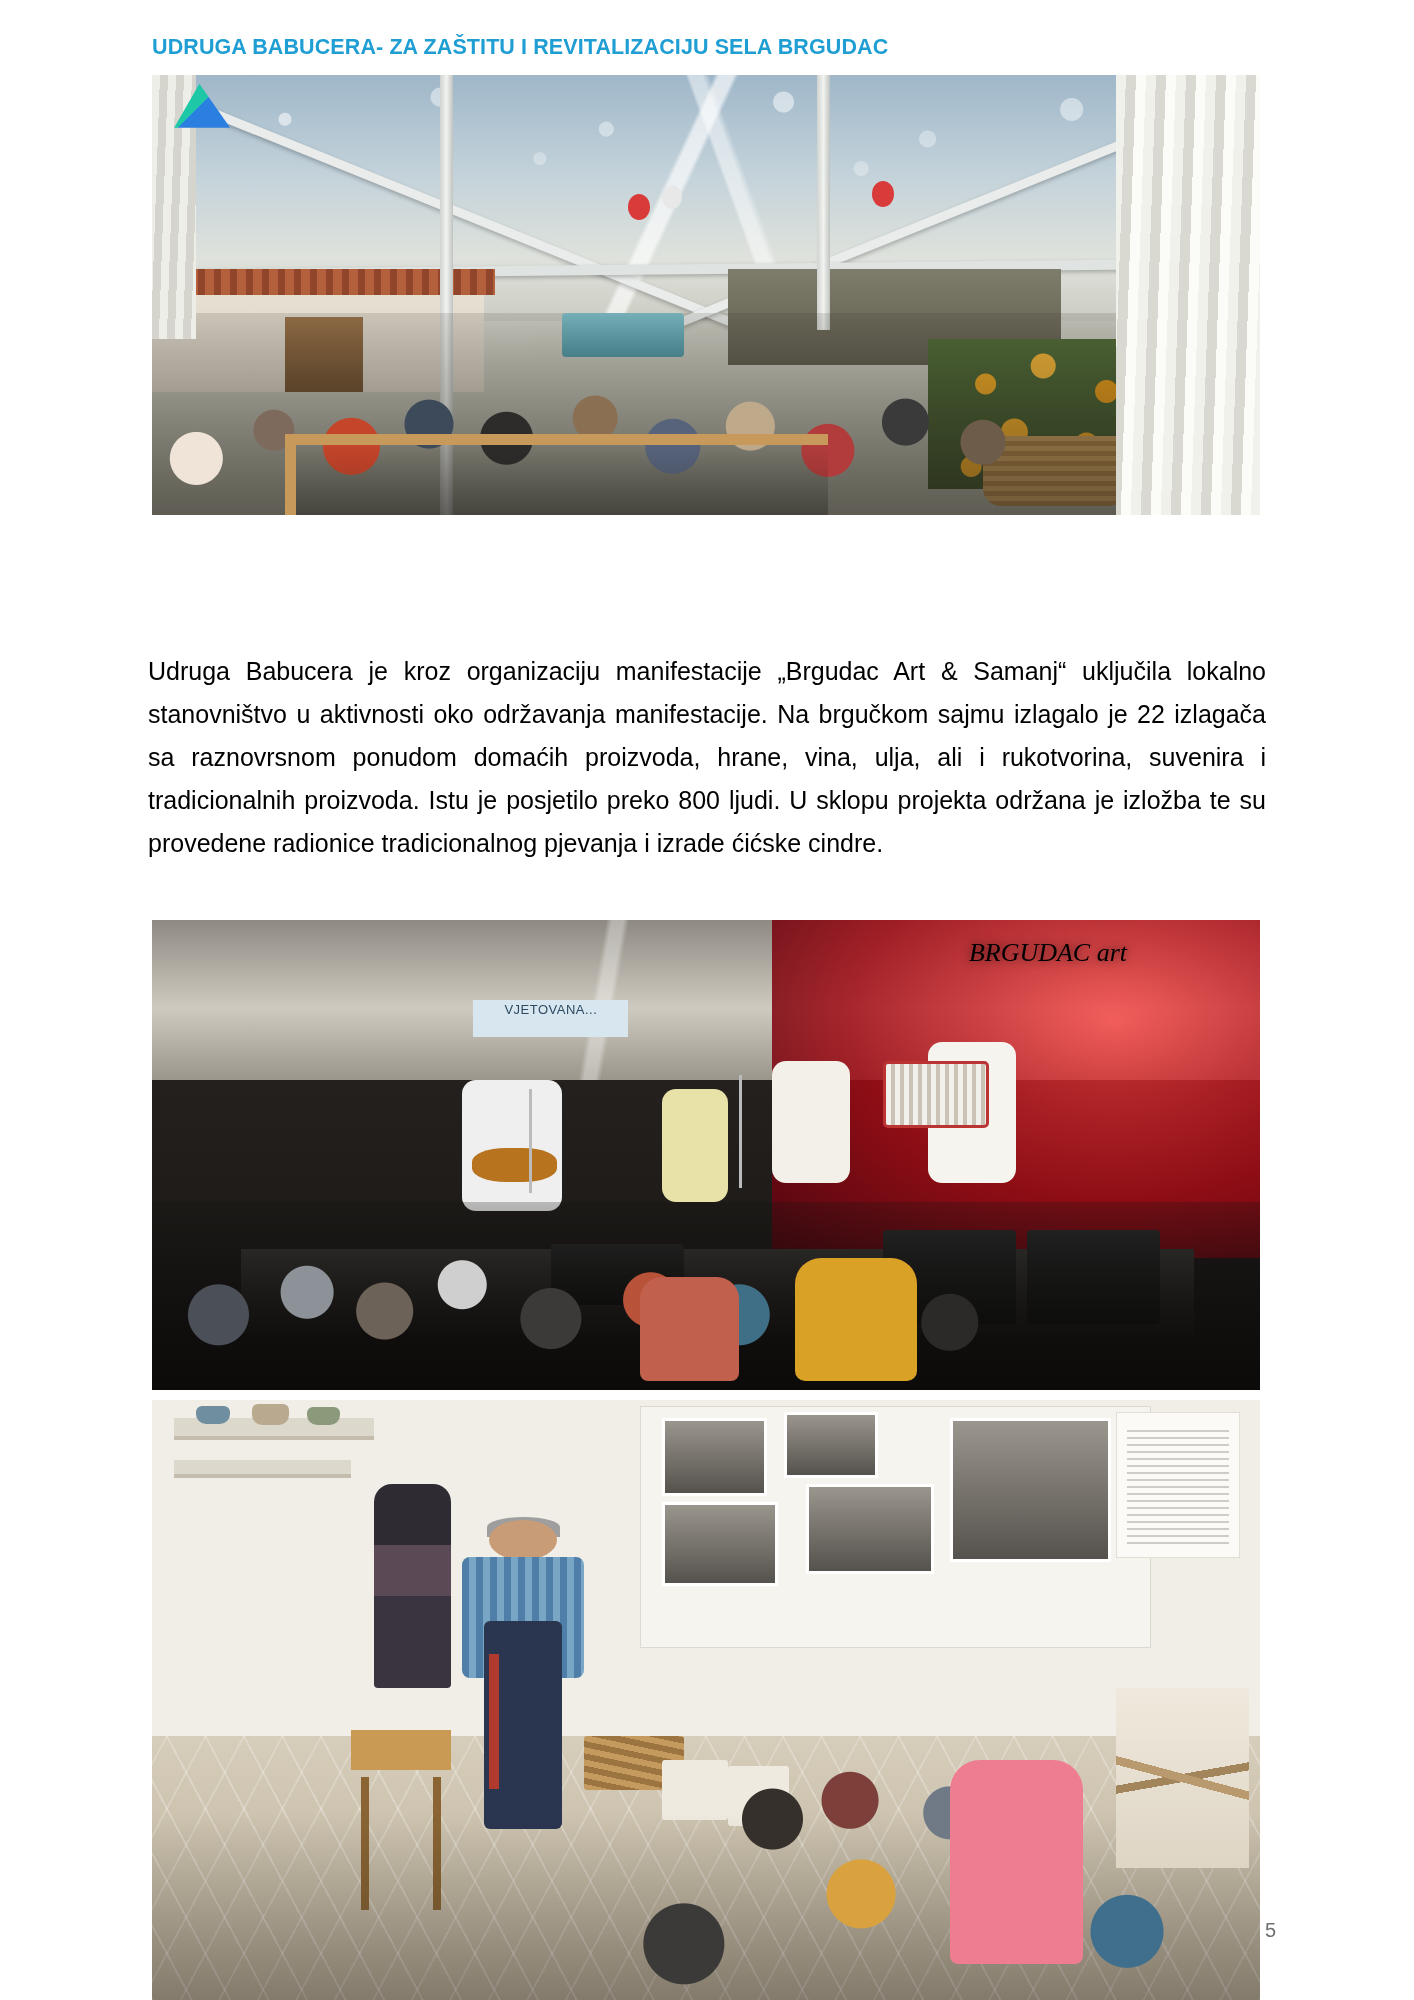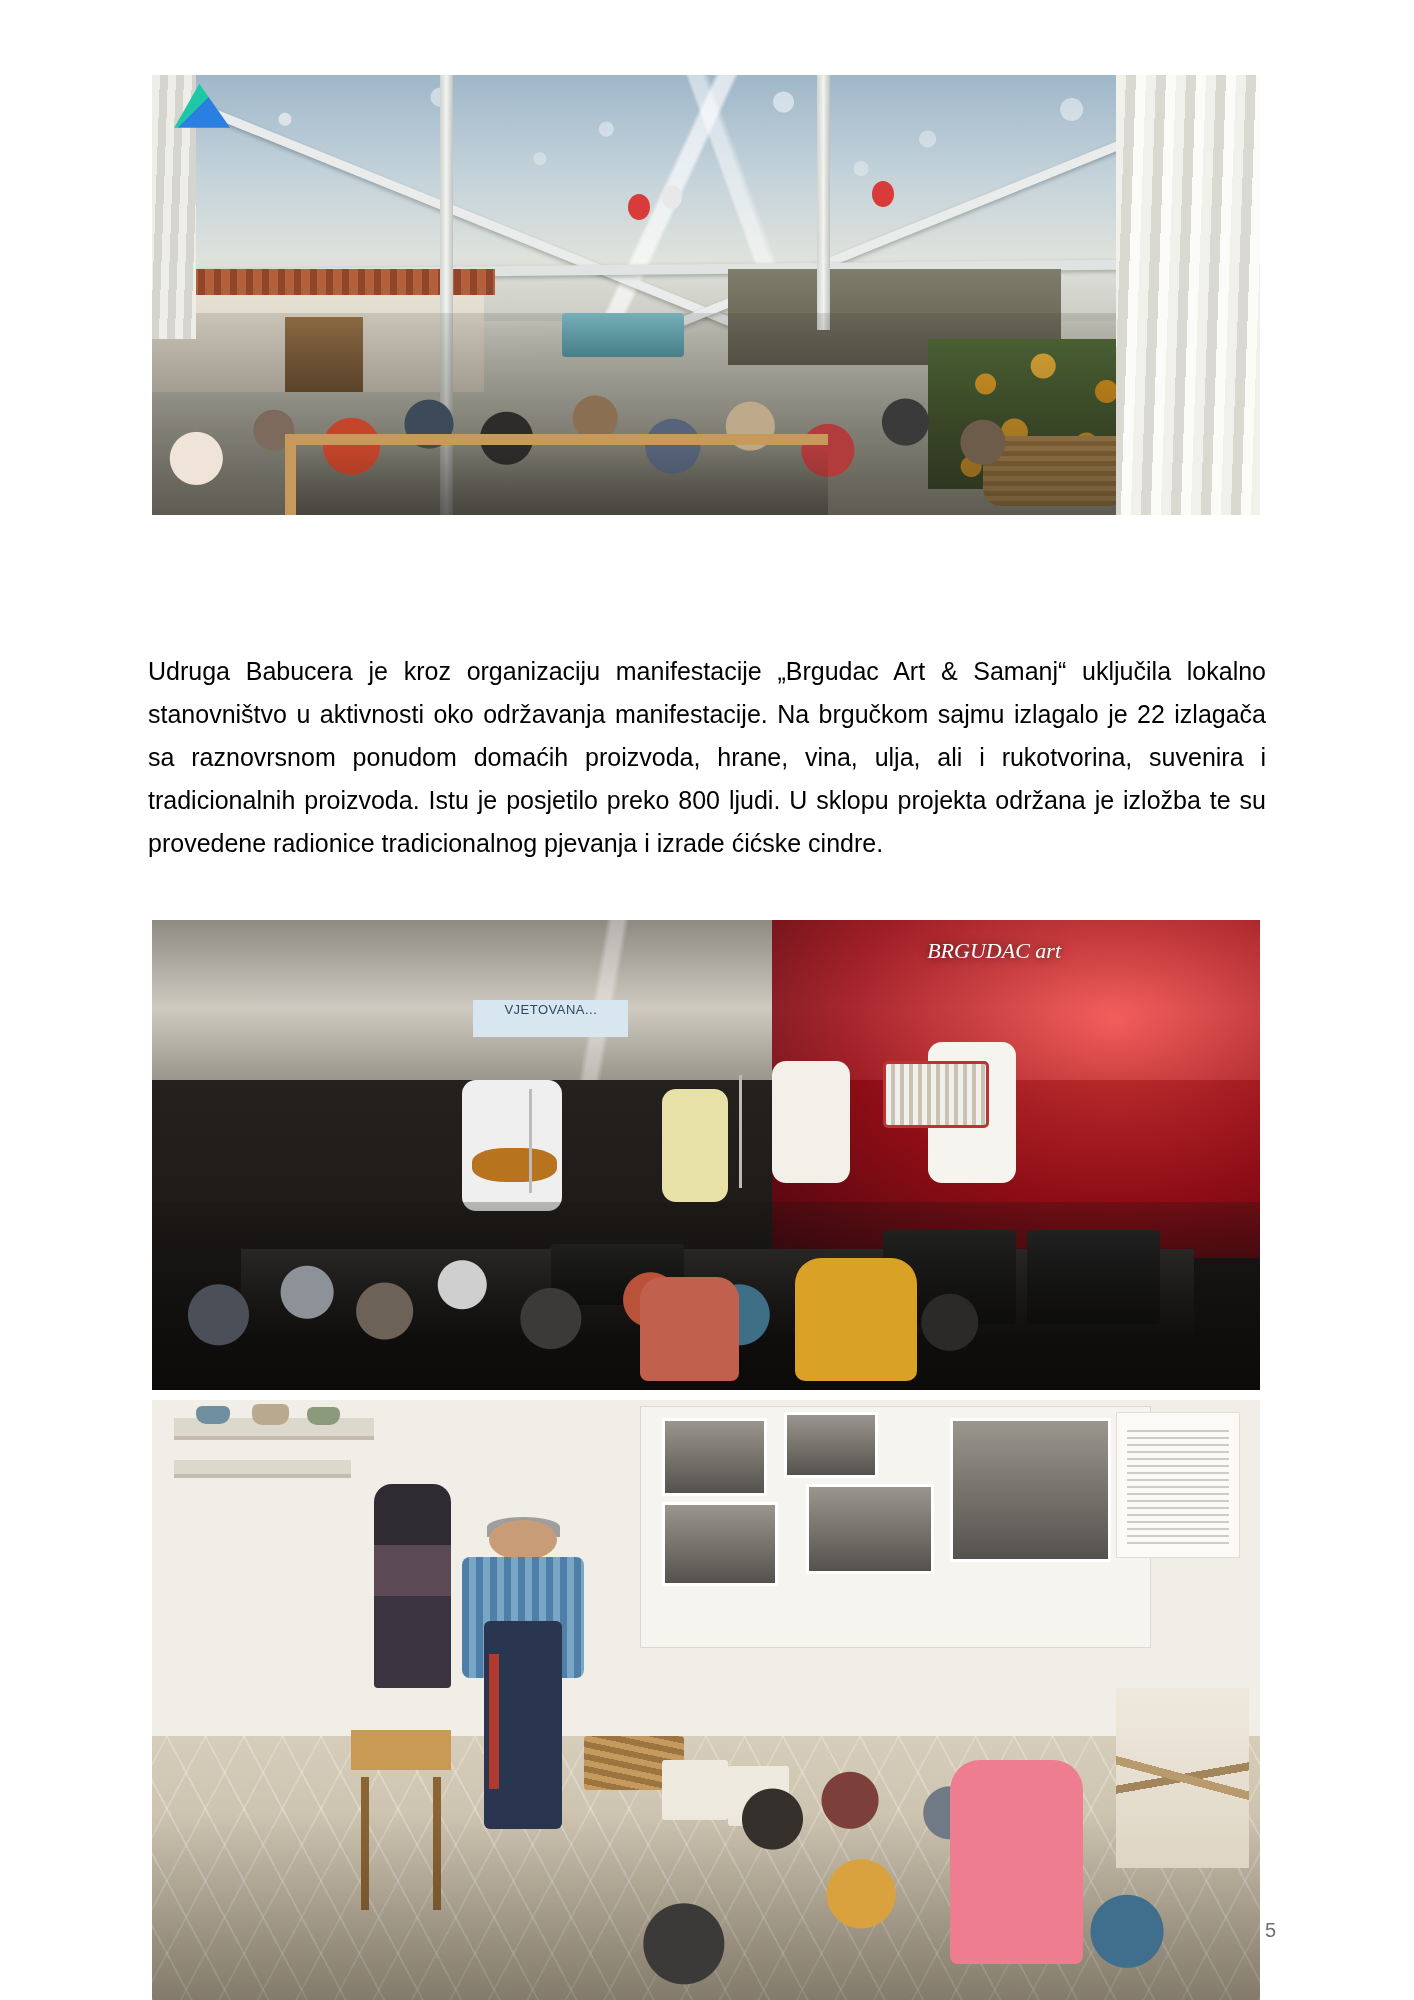--- a/index.html
+++ b/index.html
@@ -190,22 +190,22 @@
       linear-gradient(100deg, rgba(255,255,255,0) 0 40%, rgba(255,255,255,.35) 40.5% 41.5%, rgba(255,255,255,0) 42%),
       linear-gradient(180deg,#8e8a82 0%,#cfcac0 55%,#9b968c 100%);
   }
   .p2-red {
     position: absolute; right: 0; top: 0; width: 44%; height: 72%;
     background:
       radial-gradient(ellipse at 70% 30%, rgba(255,60,60,.75), rgba(160,10,20,.85) 55%, rgba(80,5,15,.95) 100%);
   }
   .p2-banner {
     position: absolute; right: 12%; top: 4%; width: 24%; height: 12%;
-    color: #ffffff; font-family: "Liberation Serif", serif; font-style: italic;
-    font-size: 22px; text-align: center; line-height: 1.1;
+    color: #000000; font-family: "Liberation Serif", serif; font-style: italic;
+    font-size: 26px; text-align: right; line-height: 1.1;
     text-shadow: 0 0 10px rgba(0,0,0,.6);
   }
   .p2-stage {
     position: absolute; left: 8%; bottom: 12%; width: 86%; height: 18%;
     background: linear-gradient(180deg,#3b3936,#1d1b19);
   }
   .p2-musician {
     position: absolute; border-radius: 14px;
   }
   .p2-m1 { left: 28%; top: 34%; width: 9%; height: 28%; background: #efefef; }
@@ -351,20 +351,21 @@
       linear-gradient(15deg, rgba(0,0,0,0) 48%, #b99a6e 48% 52%, rgba(0,0,0,0) 52%),
       linear-gradient(-10deg, rgba(0,0,0,0) 48%, #a3855c 48% 52%, rgba(0,0,0,0) 52%),
       linear-gradient(180deg,#efe9dd,#ded5c4);
   }
 </style>
 </head>
 <body>
 
 <div class="page">
 
+  <div class="heading">UDRUGA BABUCERA- ZA ZAŠTITU I REVITALIZACIJU SELA BRGUDAC</div>
 
   <div class="photo photo-1">
     <div class="p1-sky"></div>
     <div class="p1-canopy"></div>
     <div class="p1-beam diag-l"></div>
     <div class="p1-beam diag-r"></div>
     <div class="p1-beam h1"></div>
     <div class="p1-house"></div>
     <div class="p1-roof"></div>
     <div class="p1-door"></div>

